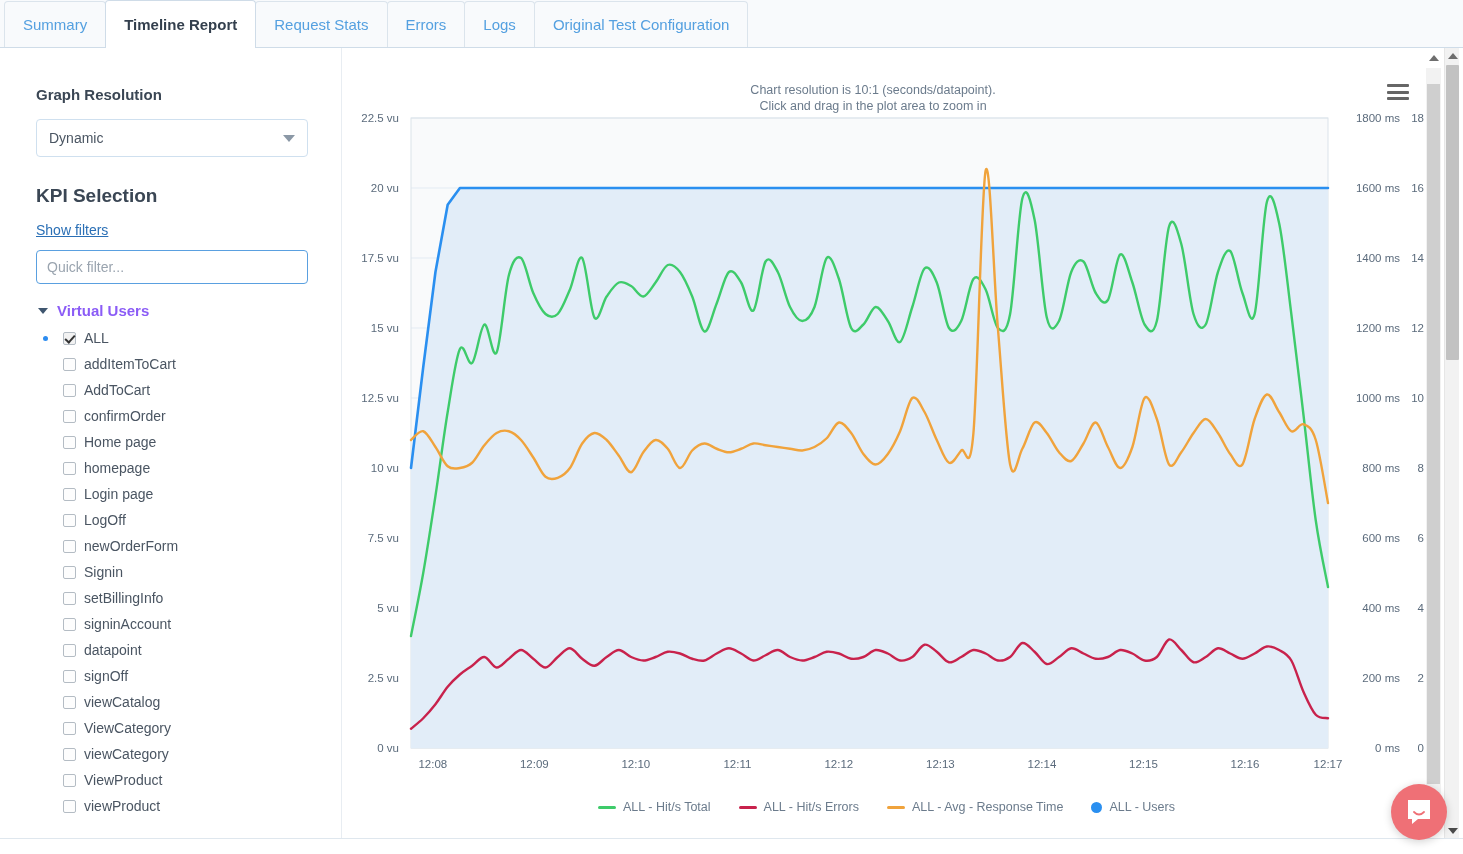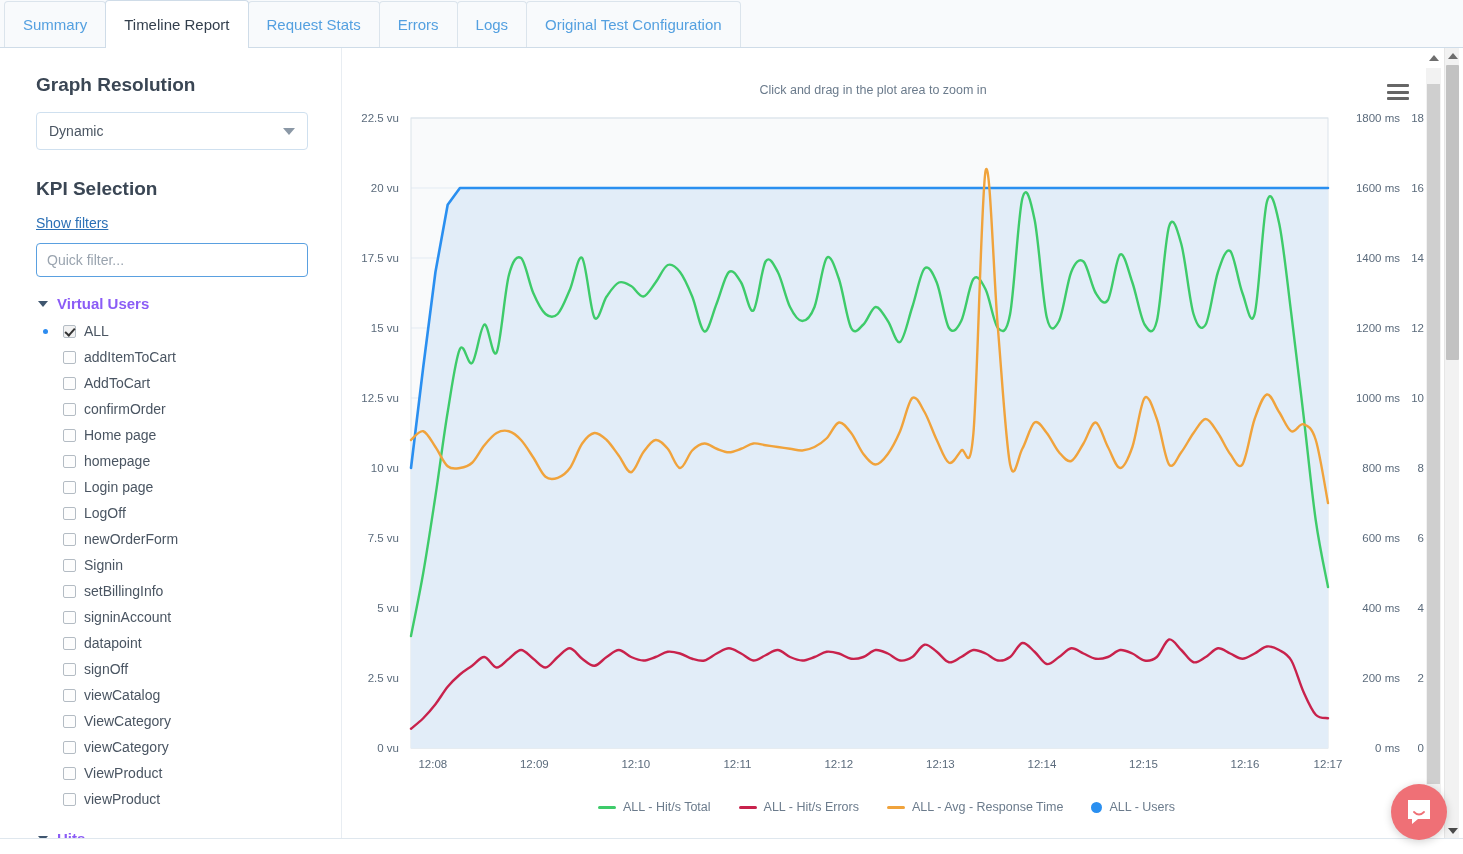--- a/index.html
+++ b/index.html
@@ -29,39 +29,39 @@
     border-bottom: none;
     border-radius: 4px 4px 0 0;
     margin-right: -1px;
     cursor: pointer;
     white-space: nowrap;
     position: relative;
   }
   .tab.active {
     background: #ffffff;
     color: #333f4d;
-    font-weight: normal;
+    font-weight: bold;
     z-index: 3;
     border-color: #cfdce8;
     height: 48px;
     margin-bottom: -1px;
   }
 
   
   .sidebar {
     position: absolute; left: 0; top: 48px;
     width: 342px; height: 790px;
     background: #fff;
     overflow: hidden;
     border-right: 1px solid #e8edf2;
   }
   .side-inner { padding: 22px 0 0 36px; width: 306px; }
   .side-h {
-    font-size: 19px; font-weight: bold; color: #3a4654;
-    margin: 4px 0 16px 0;
+    font-size: 15px; font-weight: bold; color: #3a4654;
+    margin: 16px 0 16px 0;
   }
   .side-h2 {
     font-size: 19px; font-weight: bold; color: #3a4654;
     margin: 28px 0 14px 0;
   }
   .select-box {
     width: 272px; height: 38px;
     border: 1px solid #cfe0ef; border-radius: 4px;
     background: #fff;
     display: flex; align-items: center; justify-content: space-between;
@@ -340,20 +340,21 @@
         <i class="ar-up"></i>
       </div>
     <div class="sb-thumb" style="top:17px;height:295px;"></div>
     <div class="sb-arrow" style="bottom:0;">
         <i class="ar-dn"></i>
       </div>
   </div>
 
   <div class="chartpanel">
     <div class="chart-subtitle">
+      <div>Chart resolution is 10:1 (seconds/datapoint).</div>
       <div>Click and drag in the plot area to zoom in</div>
     </div>
 
     <div class="burger">
       <span></span>
         <span></span>
         <span></span>
     </div>
 
     <svg id="chart-svg" width="1098" height="720" viewBox="0 0 1098 720">

